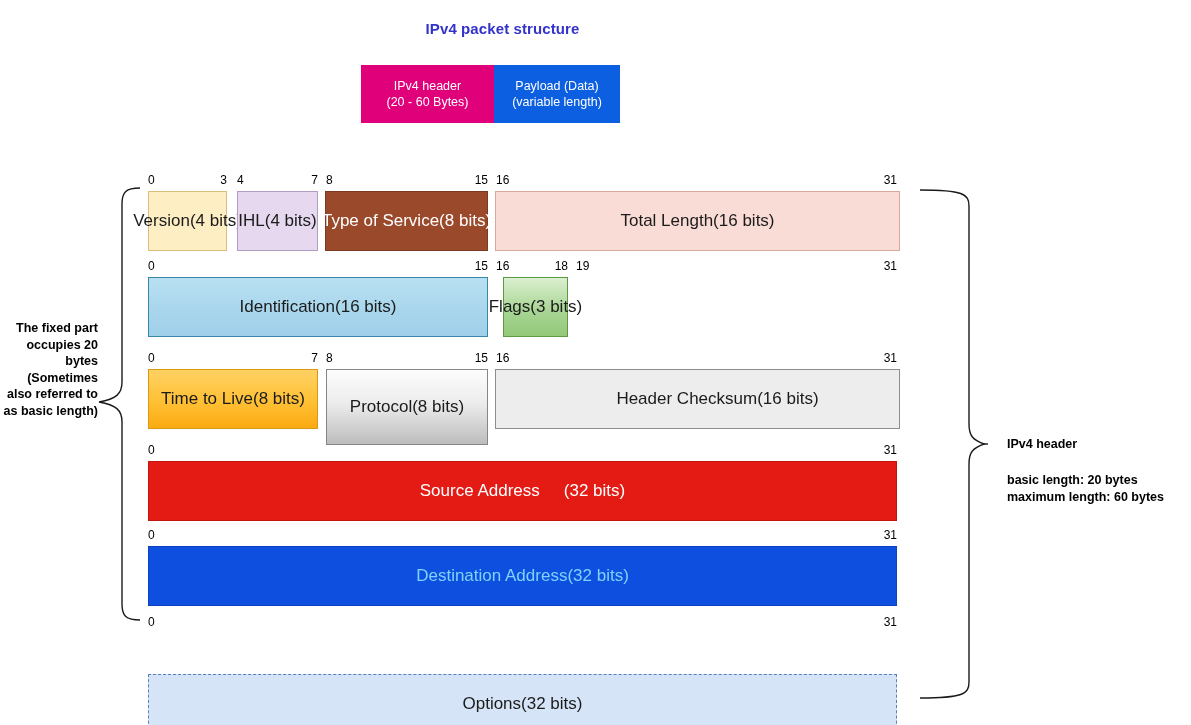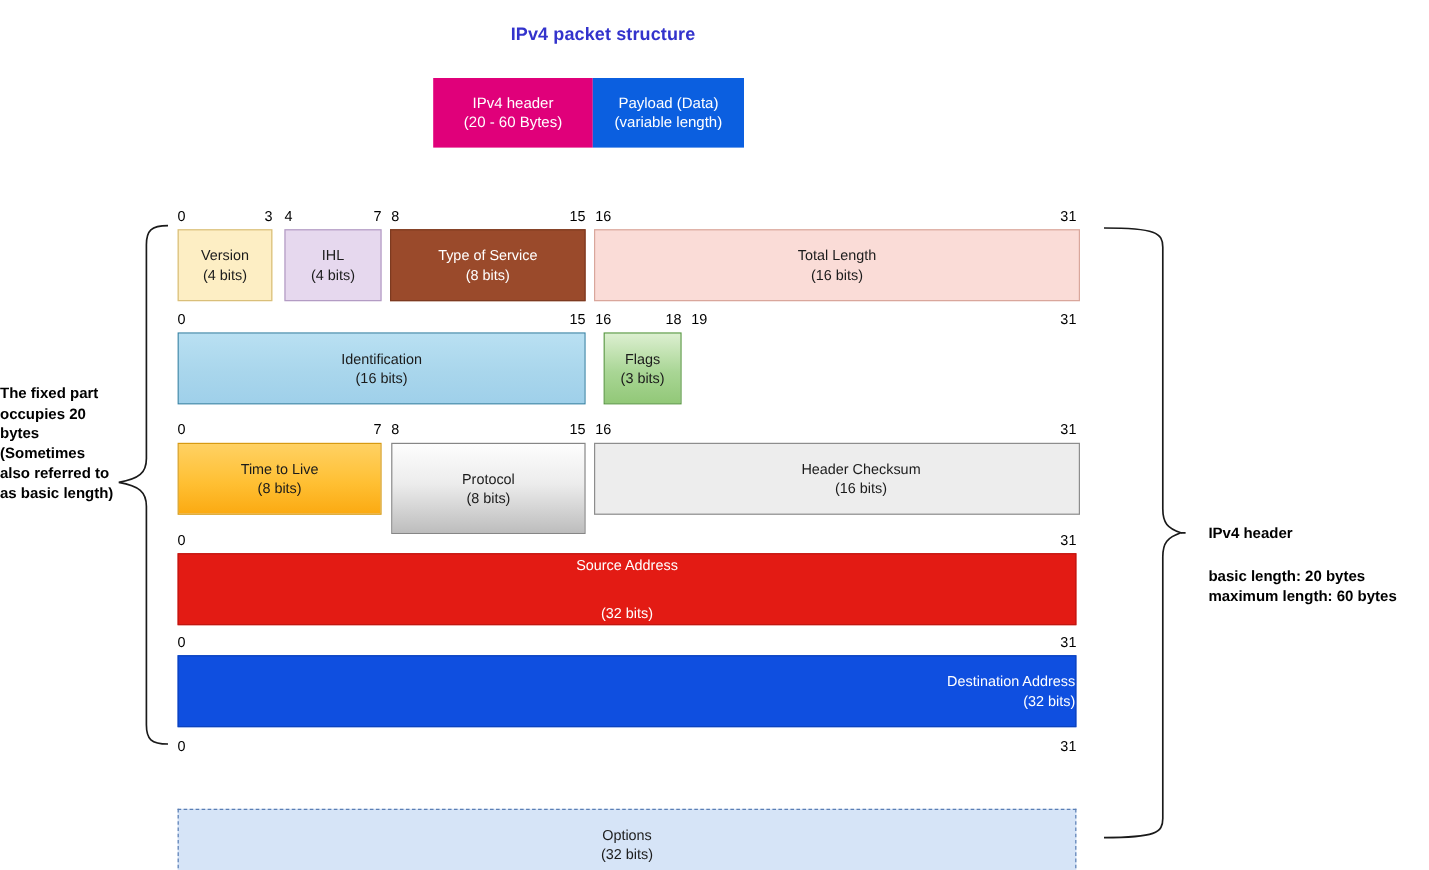--- a/index.html
+++ b/index.html
@@ -62,24 +62,24 @@
     font-size: 12px;
     color: #000;
   }
   .tick { position: absolute; top: 0; white-space: nowrap; }
   .tick.r { transform: translateX(-100%); }
 
   .fields { position: relative; display: flex; }
   .field {
     box-sizing: border-box;
     display: flex;
-    flex-direction: column;
+    flex-direction: row;
     align-items: center;
     justify-content: center;
-    font-size: 12px;
+    font-size: 17px;
     line-height: 16.5px;
     border: 1px solid #7f7f7f;
     text-align: center;
   }
   .field .fname { white-space: nowrap; }
   .field .fbits { white-space: nowrap; }
 
   
   .sk-version   { background: #fdeec4; border-color: #d9bf7a; color: #1b1b1b; }
   .sk-ihl       { background: #e6d8ee; border-color: #b39cc4; color: #1b1b1b; }
@@ -90,27 +90,28 @@
   .sk-flags     { background: linear-gradient(to bottom, #dcefd0 0%, #a9d695 55%, #92c878 100%);
                   border-color: #5a9a43; color: #1b1b1b; }
   .sk-fragoff   { background: linear-gradient(to bottom, #f7cfc8 0%, #f0a79c 55%, #e98d80 100%);
                   border-color: #c2705f; color: #1b1b1b; }
   .sk-ttl       { background: linear-gradient(to bottom, #ffd163 0%, #ffc034 55%, #fbaa12 100%);
                   border-color: #d79a12; color: #1b1b1b; }
   .sk-protocol  { background: linear-gradient(to bottom, #fdfdfd 0%, #ececec 45%, #bdbdbd 100%);
                   border-color: #868686; color: #1b1b1b; }
   .sk-checksum  { background: #ededed; border-color: #8d8d8d; color: #1b1b1b; }
   .sk-srcaddr   { background: #e31b14; border-color: #c01610; color: #ffffff; gap: 24px; }
-  .sk-dstaddr   { background: #0f4fe0; border-color: #0b42bd; color: #ffffff; align-items: flex-end; }
+  .sk-dstaddr   { background: #0f4fe0; border-color: #0b42bd; color: #7dd3fc; }
   .sk-options   { background: #d6e4f7; border: 1px dashed #5b7fb5; color: #1b1b1b; margin-top: 41px; }
 
   
   #left-note {
     left: 0; top: 320px;
     width: 98px;
+    text-align: right;
     font-size: 12.5px;
     font-weight: bold;
     line-height: 16.6px;
     color: #000;
   }
   #right-note-title {
     left: 1007px; top: 437px;
     font-size: 12.5px;
     font-weight: bold;
     white-space: nowrap;

